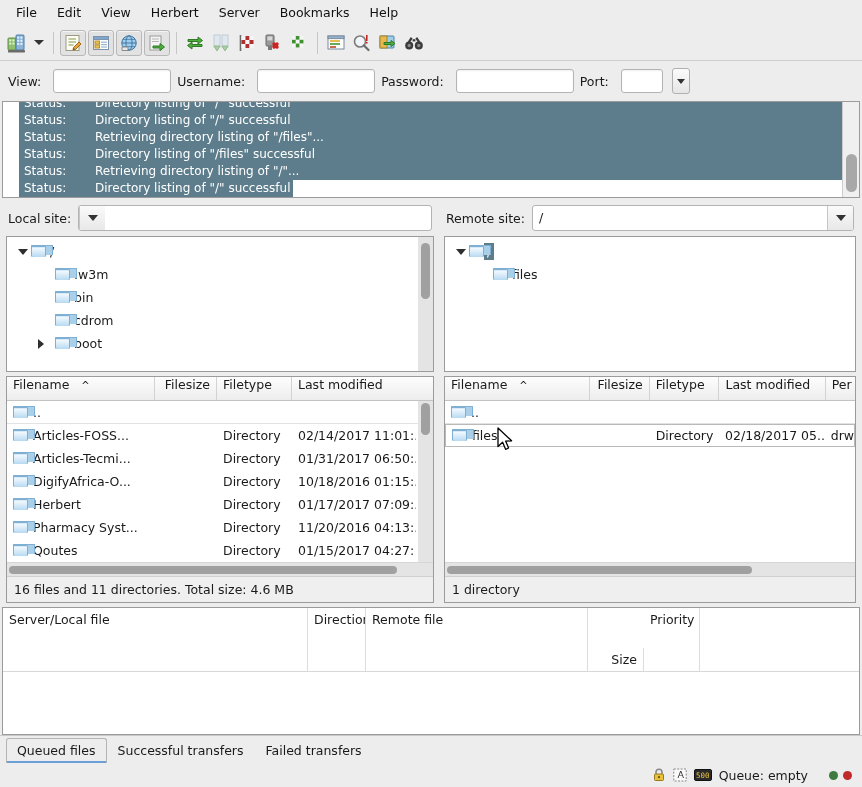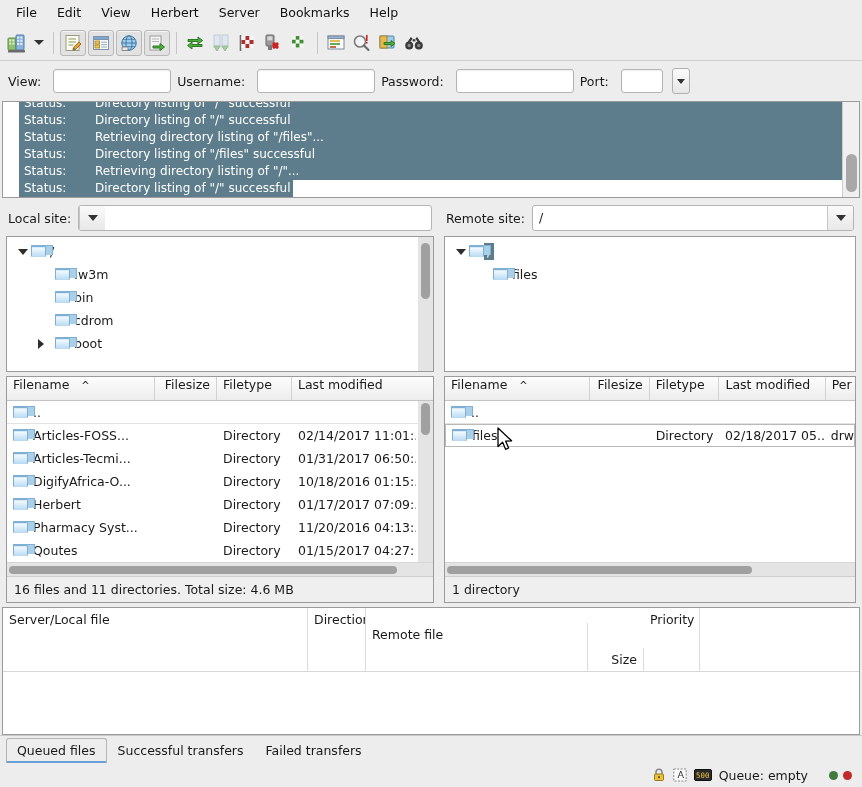--- a/index.html
+++ b/index.html
@@ -658,21 +658,21 @@
         </div>
         <div class="statline">1 directory</div>
       </div>
     </div>
   </div>
 
   <div class="queue">
     <div class="qhead">
       <div class="hc" style="width:305px;">Server/Local file</div>
       <div class="hc" style="width:58px;">Direction</div>
-      <div class="hc" style="width:222px;margin-top:15px;">Remote file</div>
+      <div class="hc" style="width:222px;">Remote file</div>
       <div class="hc r" style="width:56px;margin-top:40px;">Size</div>
       <div class="hc" style="width:56px;">Priority</div>
       <div class="hc" style="flex:1 1 auto;border-right:none;"></div>
     </div>
     <div class="qbody"></div>
   </div>
 
   <div class="tabs">
     <div class="tab active">Queued files</div>
     <div class="tab">Successful transfers</div>

